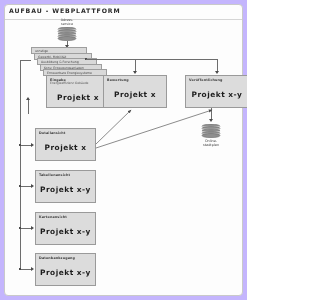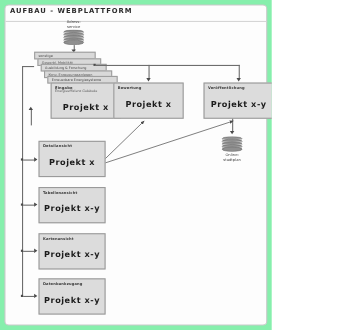--- a/index.html
+++ b/index.html
@@ -8,21 +8,21 @@
     padding: 0;
     background: #ffffff;
   }
   body {
     font-family: "DejaVu Sans", sans-serif;
   }
   #canvas {
     position: relative;
     width: 247px;
     height: 300px;
-    background: #86efac;
+    background: #c4b5fd;
     overflow: hidden;
   }
   
   .frame {
     position: absolute;
     left: 4px;
     top: 4px;
     width: 239px;
     height: 292px;
     border: 1px solid #c9c9c9;

